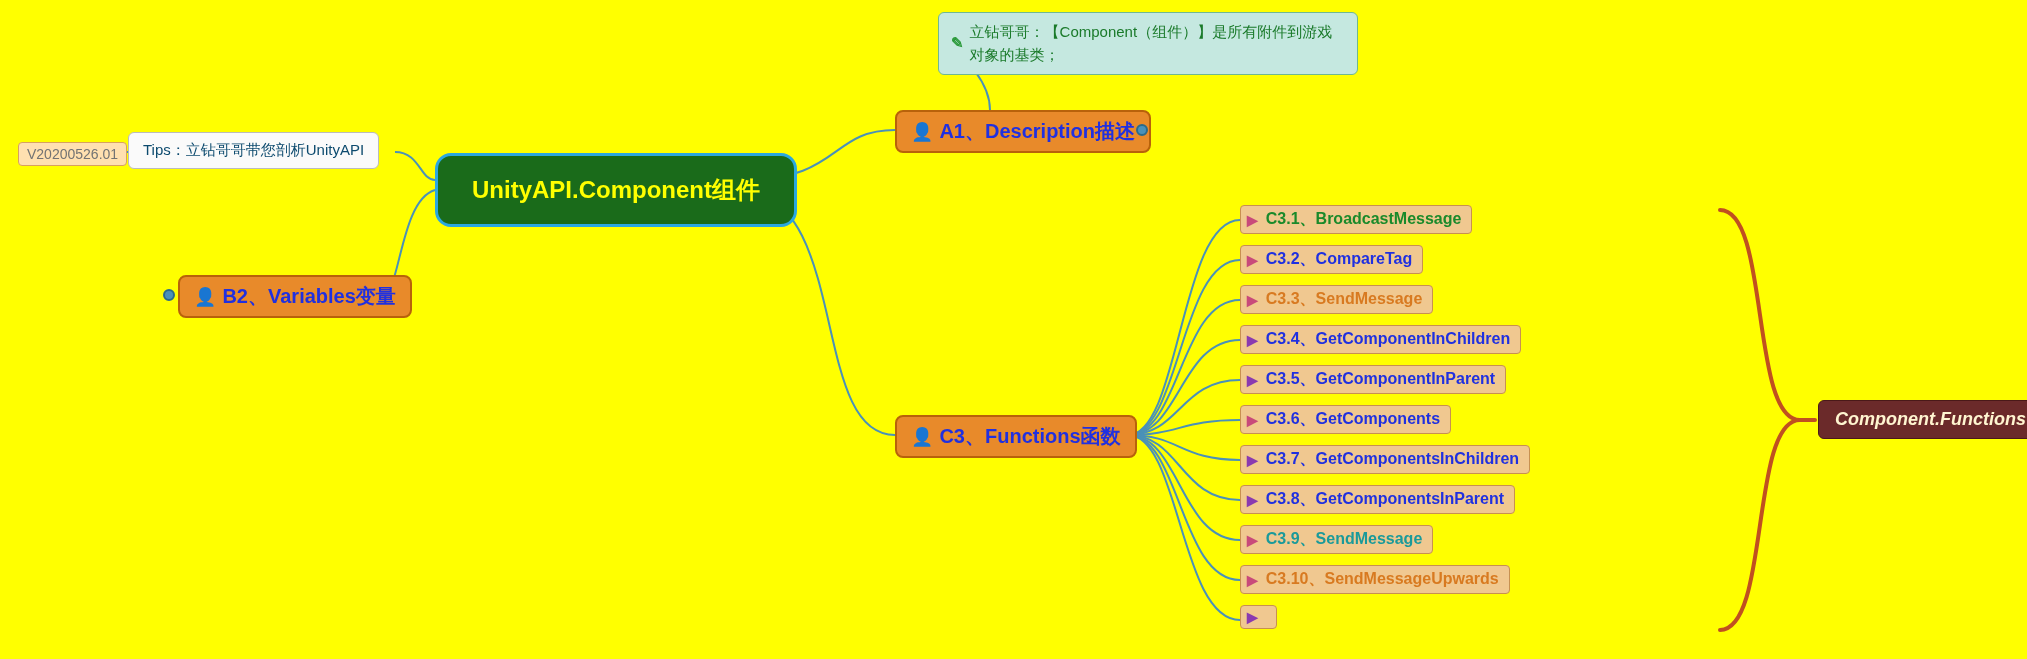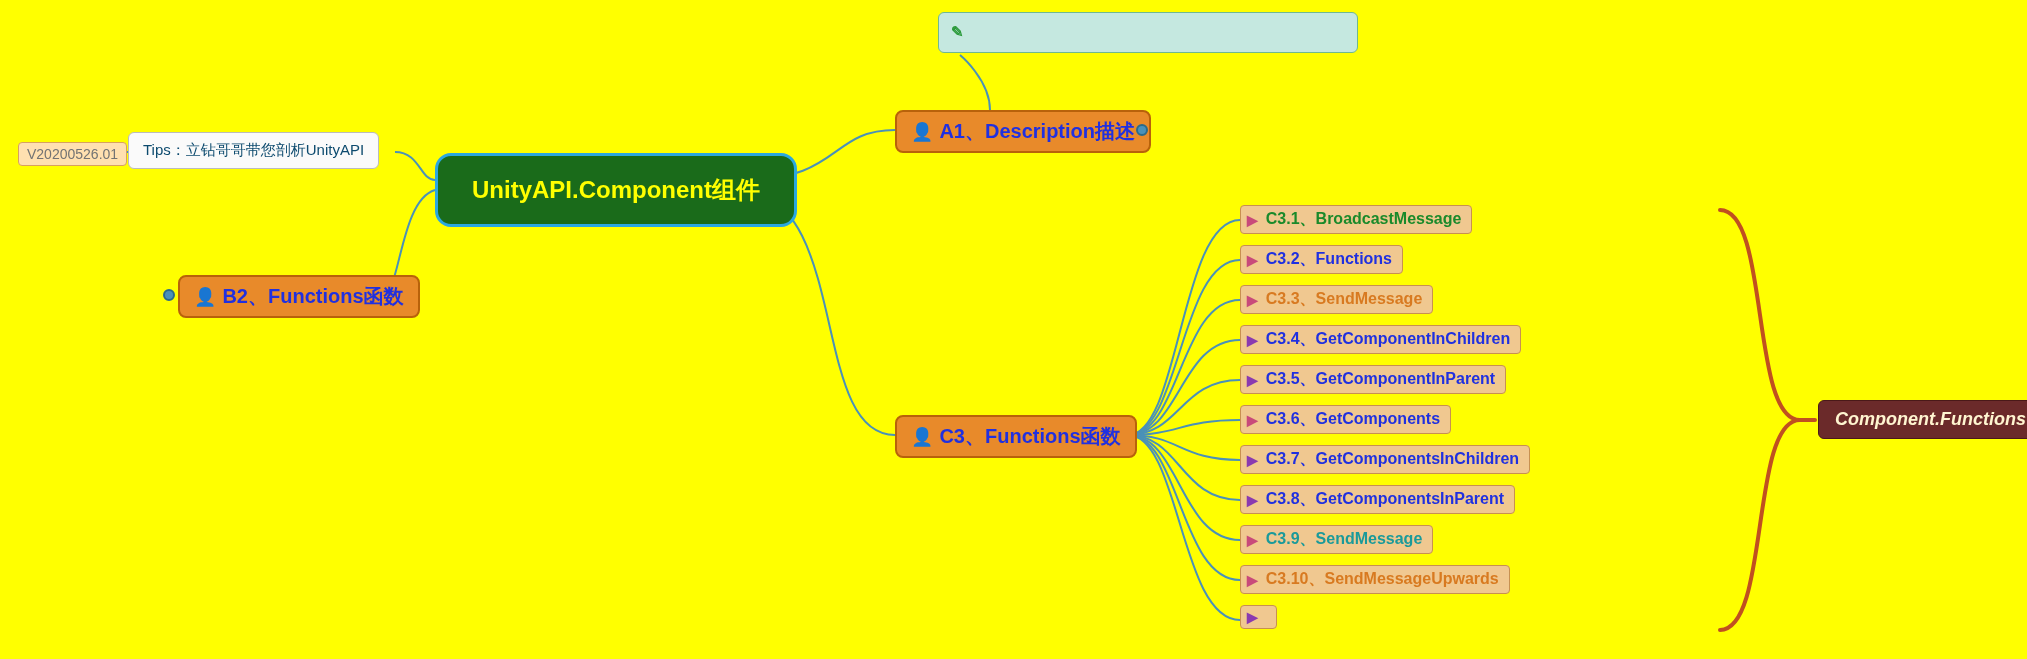--- a/index.html
+++ b/index.html
@@ -59,47 +59,48 @@
 <div class="node tips" style="left:128px;top:132px">
   <span>Tips：立钻哥哥带您剖析UnityAPI</span>
 </div>
 
 <div class="node root" style="left:435px;top:153px">
   <span>UnityAPI.Component组件</span>
 </div>
 
 <div class="node note" style="left:938px;top:12px">
   <span class="nico">✎</span>
+  <span>立钻哥哥：【Component（组件）】是所有附件到游戏对象的基类；</span>
 </div>
 
 <div class="node topic" style="left:895px;top:110px">
   <span class="ico">👤</span>
   <span>A1、Description描述</span>
 </div>
 <div class="conn" style="left:1136px;top:124px"></div>
 
 <div class="conn" style="left:163px;top:289px"></div>
 <div class="node topic" style="left:178px;top:275px">
   <span class="ico">👤</span>
-  <span>B2、Functions函数</span>
+  <span>B2、Variables变量</span>
 </div>
 
 <div class="node topic" style="left:895px;top:415px">
   <span class="ico">👤</span>
   <span>C3、Functions函数</span>
 </div>
 
 <div id="fnlist">
     <div class="node fn" style="left: 1240px; top: 205px; color: rgb(26, 138, 42);">
       <span class="flag" style="color: rgb(200, 74, 122);">▶</span>
       <span>C3.1、BroadcastMessage</span>
     </div>
     <div class="node fn" style="left: 1240px; top: 245px; color: rgb(32, 48, 224);">
       <span class="flag" style="color: rgb(200, 74, 122);">▶</span>
-      <span>C3.2、Functions</span>
+      <span>C3.2、CompareTag</span>
     </div>
     <div class="node fn" style="left: 1240px; top: 285px; color: rgb(216, 122, 32);">
       <span class="flag" style="color: rgb(200, 74, 122);">▶</span>
       <span>C3.3、SendMessage</span>
     </div>
     <div class="node fn" style="left: 1240px; top: 325px; color: rgb(32, 48, 224);">
       <span class="flag" style="color: rgb(138, 58, 176);">▶</span>
       <span>C3.4、GetComponentInChildren</span>
     </div>
     <div class="node fn" style="left: 1240px; top: 365px; color: rgb(32, 48, 224);">

